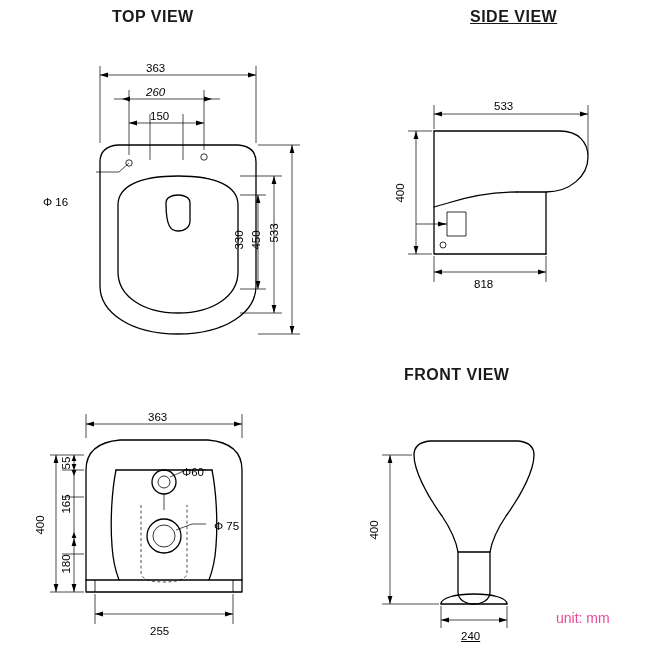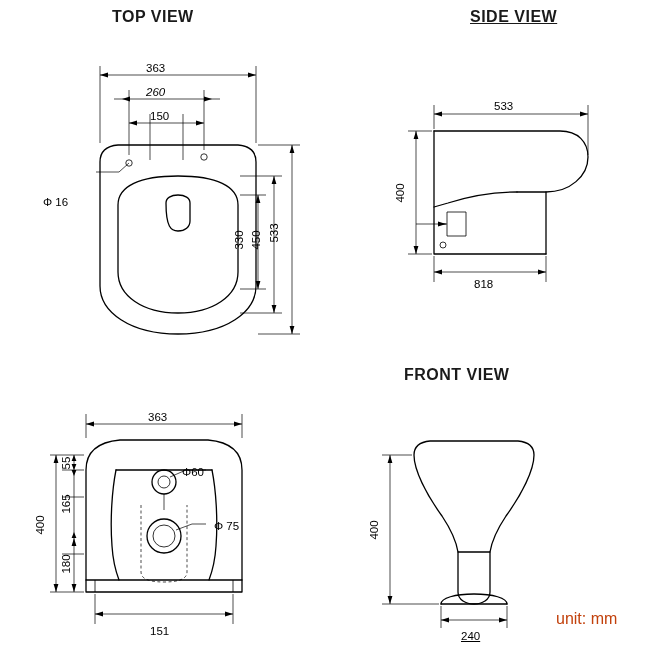--- a/index.html
+++ b/index.html
@@ -21,22 +21,22 @@
   .view-title {
     position: absolute;
     font-size: 16px;
     font-weight: bold;
     letter-spacing: 0.5px;
     color: #1a1a1a;
     white-space: nowrap;
   }
   .unit-label {
     position: absolute;
-    font-size: 16px;
-    color: #c2410c;
+    font-size: 14px;
+    color: #ec4899;
     white-space: nowrap;
   }
   .dim-text {
     position: absolute;
     font-size: 11.5px;
     color: #000;
     white-space: nowrap;
   }
   .dim-text.vert {
     transform-origin: 50% 50%;
@@ -302,18 +302,18 @@
   <div class="dim-text vert" style="left:400px; top:193px; transform:translate(-50%,-50%) rotate(-90deg);">400</div>
   <div class="dim-text" style="left:474px; top:278px;">818</div>
 
   <div class="dim-text" style="left:148px; top:411px;">363</div>
   <div class="dim-text vert" style="left:40px; top:525px; transform:translate(-50%,-50%) rotate(-90deg);">400</div>
   <div class="dim-text vert" style="left:66px; top:463px; transform:translate(-50%,-50%) rotate(-90deg);">55</div>
   <div class="dim-text vert" style="left:66px; top:504px; transform:translate(-50%,-50%) rotate(-90deg);">165</div>
   <div class="dim-text vert" style="left:66px; top:564px; transform:translate(-50%,-50%) rotate(-90deg);">180</div>
   <div class="dim-text" style="left:182px; top:466px;">Φ60</div>
   <div class="dim-text" style="left:190px; top:520px;margin-left:24px;">Φ 75</div>
-  <div class="dim-text" style="left:150px; top:625px;">151</div>
+  <div class="dim-text" style="left:150px; top:625px;">255</div>
 
   <div class="dim-text vert" style="left:374px; top:530px; transform:translate(-50%,-50%) rotate(-90deg);">400</div>
   <div class="dim-text" style="left:461px; top:630px;text-decoration:underline;">240</div>
 
 </div>
 
 </body></html>

